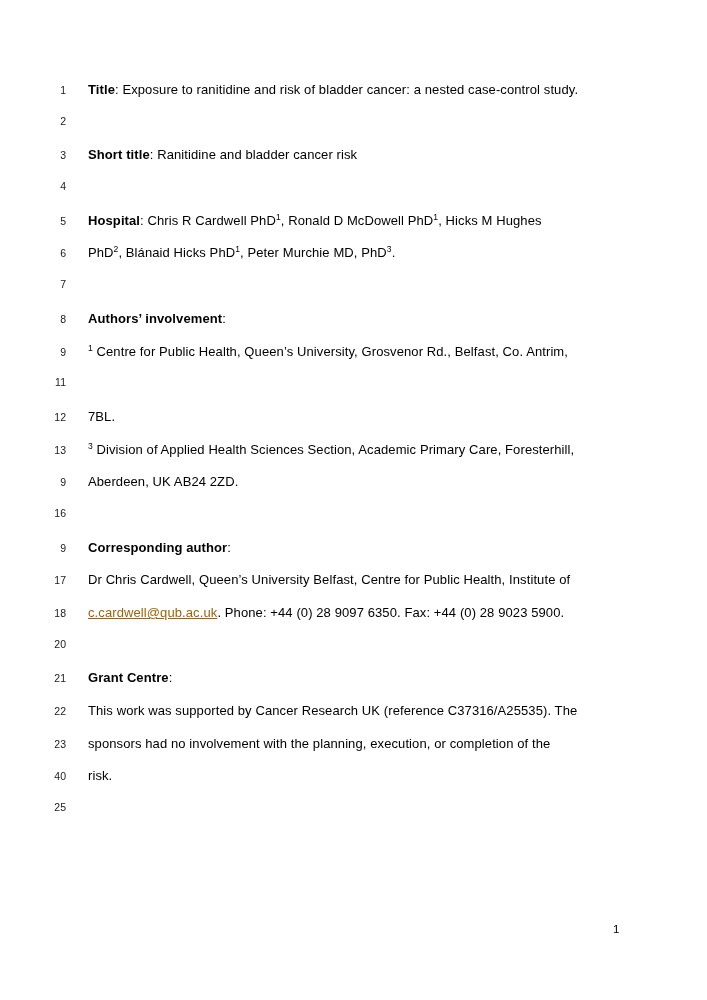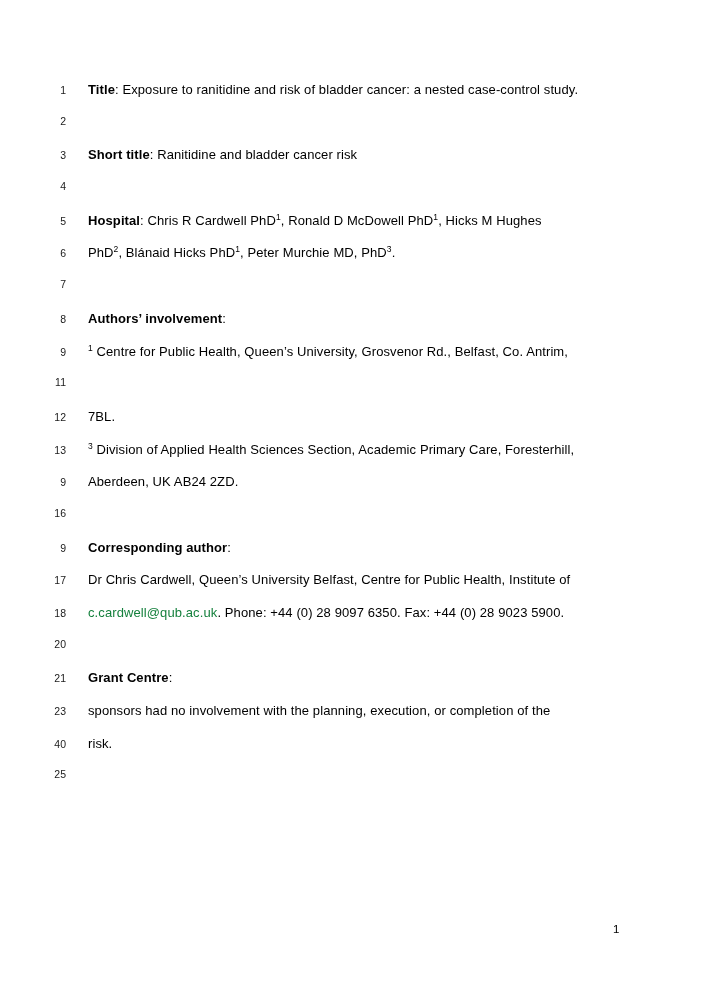--- a/index.html
+++ b/index.html
@@ -37,21 +37,22 @@
     white-space: pre;
     letter-spacing: 0.1px;
   }
   .seg-bold { font-weight: bold; margin-top: 28px; }
   .sup {
     font-size: 8.5px;
     position: relative;
     top: -5px;
   }
   .email-link {
-    color: #15803d;
+    color: #a16207;
+    text-decoration: underline;
     cursor: pointer;
   }
   .page-number {
     position: absolute;
     top: 923px;
     left: 613px;
     font-size: 11.5px;
     color: #000000;
   }
 </style>
@@ -129,20 +130,24 @@
       </div>
       <div class="line-row">
         <span class="line-number">20</span>
         <span class="line-text"></span>
       </div>
       <div class="line-row">
         <span class="line-number">21</span>
         <span class="line-text"><span class="seg-bold">Grant Centre</span><span>:</span></span>
       </div>
       <div class="line-row">
+        <span class="line-number">22</span>
+        <span class="line-text"><span>This work was supported by Cancer Research UK (reference C37316/A25535). The</span></span>
+      </div>
+      <div class="line-row">
         <span class="line-number">23</span>
         <span class="line-text"><span>sponsors had no involvement with the planning, execution, or completion of the</span></span>
       </div>
       <div class="line-row">
         <span class="line-number">40</span>
         <span class="line-text"><span>risk.</span></span>
       </div>
       <div class="line-row">
         <span class="line-number">25</span>
         <span class="line-text"></span>

